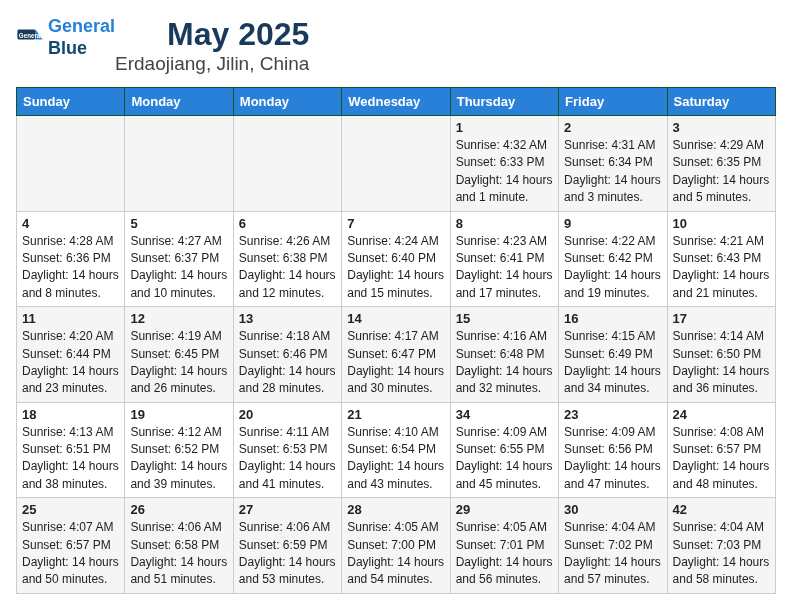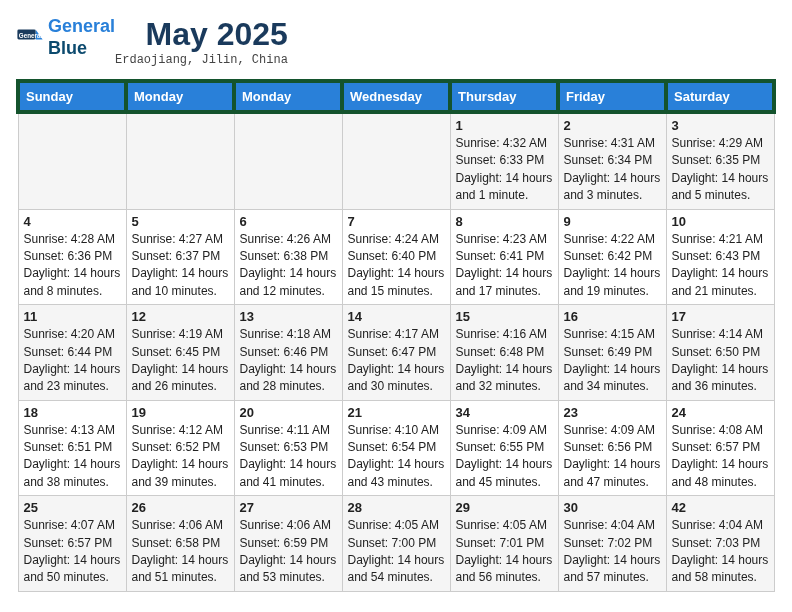--- a/index.html
+++ b/index.html
@@ -36,38 +36,37 @@
     }
     .title-block {
       text-align: right;
     }
     .title-block h1 {
       font-size: 32px;
       font-weight: bold;
       color: #1a3a5c;
     }
     .title-block h2 {
-      font-size: 12px;
+      font-size: 19px;
       font-weight: normal;
       color: #444;
-      font-family: Liberation Mono, monospace;
     }
     table {
       width: 100%;
       border-collapse: collapse;
       font-size: 11px;
     }
     thead tr th {
       background-color: #2980d9;
       color: #fff;
       text-align: left;
       padding: 6px 6px;
       font-size: 13px;
       font-weight: bold;
-      border: 4px solid #14532d;
+      border: 1px solid #14532d;
     }
     tbody tr td {
       border: 1px solid #ccc;
       vertical-align: top;
       padding: 4px 5px;
       height: 88px;
       width: 108px;
       color: #222;
       background: #fff;
     }

